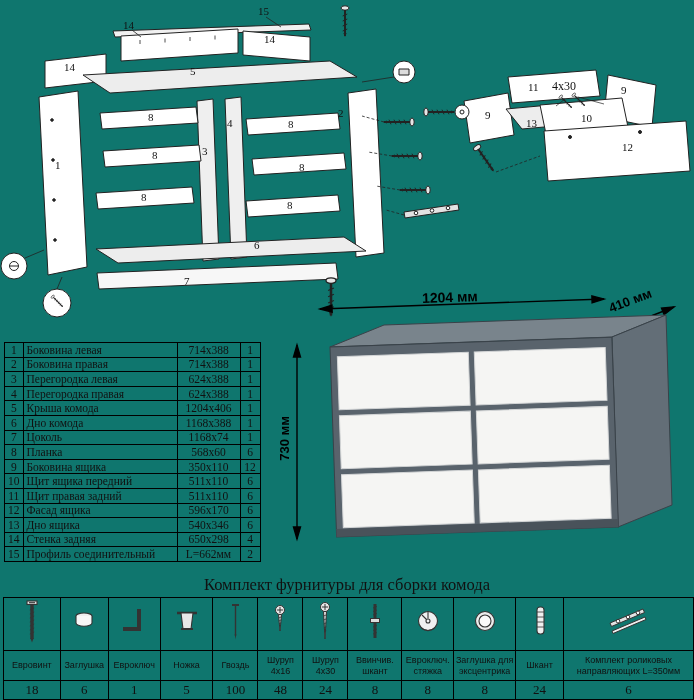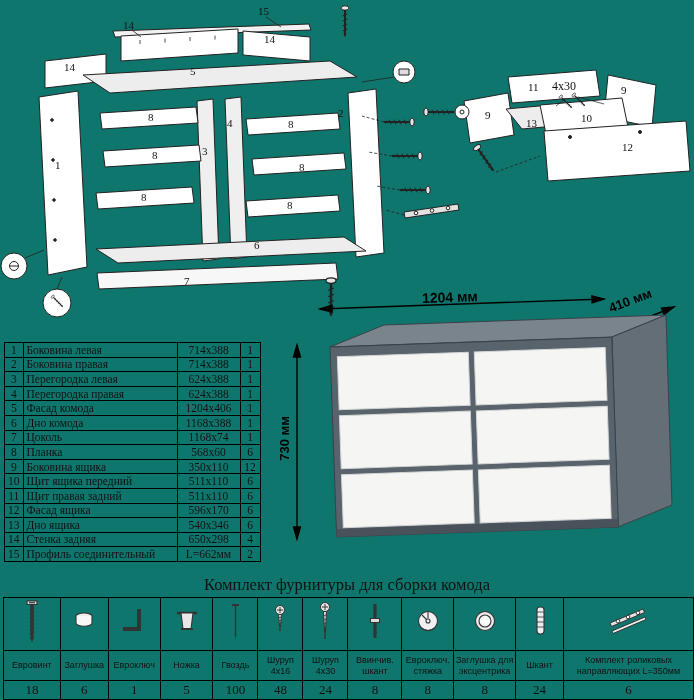--- a/index.html
+++ b/index.html
@@ -219,21 +219,21 @@
           <td class="c-qty">1</td>
         </tr>
         <tr>
           <td class="c-num">4</td>
           <td class="c-name">Перегородка правая</td>
           <td class="c-size">624x388</td>
           <td class="c-qty">1</td>
         </tr>
         <tr>
           <td class="c-num">5</td>
-          <td class="c-name">Фасад комода</td>
+          <td class="c-name">Крыша комода</td>
           <td class="c-size">1204x406</td>
           <td class="c-qty">1</td>
         </tr>
         <tr>
           <td class="c-num">6</td>
           <td class="c-name">Дно комода</td>
           <td class="c-size">1168x388</td>
           <td class="c-qty">1</td>
         </tr>
         <tr>

